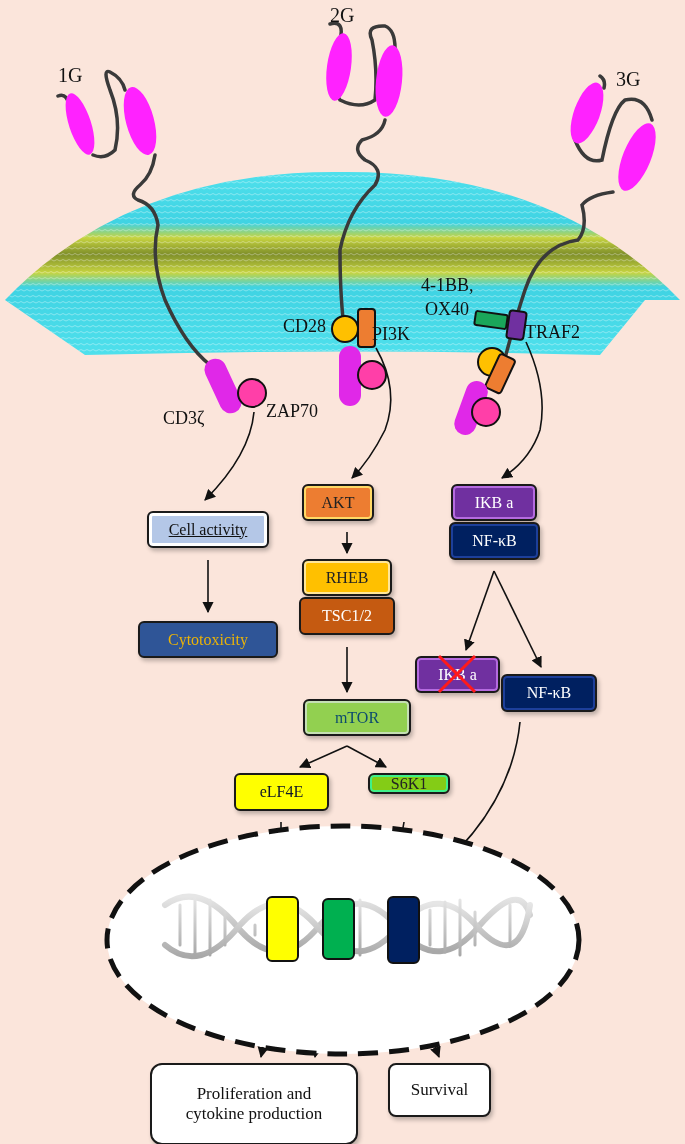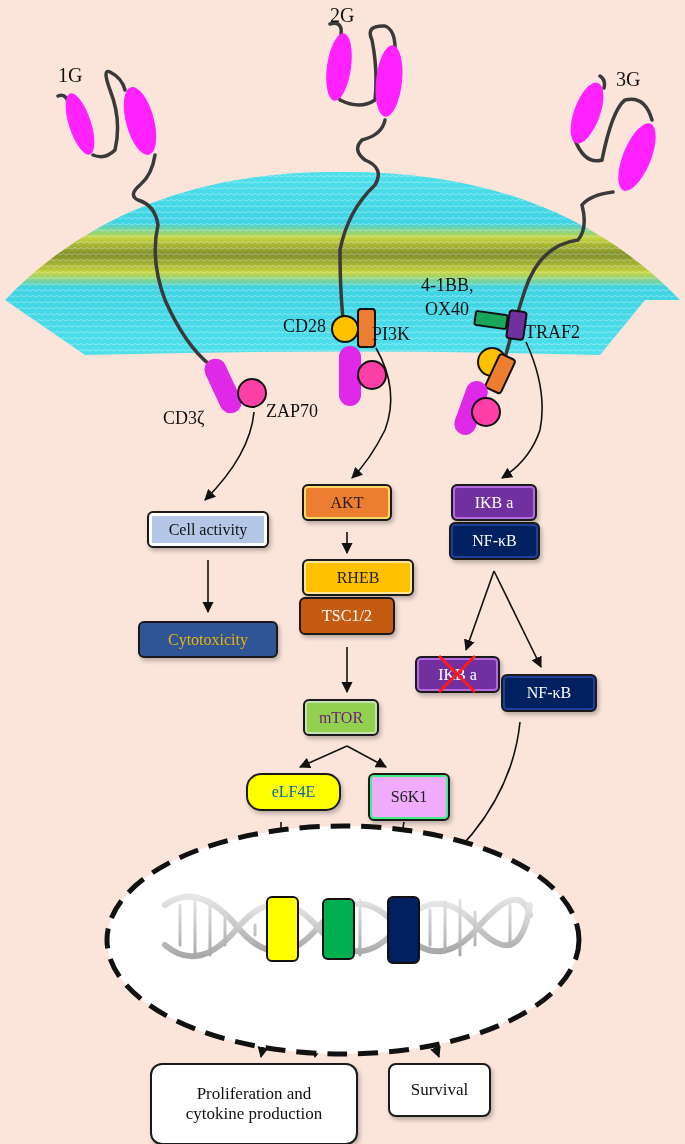--- a/index.html
+++ b/index.html
@@ -10,28 +10,28 @@
   }
   svg.stage { position: absolute; left: 0; top: 0; }
   .lbl { font-family: "Liberation Serif", "DejaVu Serif", serif; fill: #111; }
   .box {
     position: absolute; box-sizing: border-box; border: 2px solid #1a1a1a; border-radius: 6px;
     display: flex; align-items: center; justify-content: center;
     font-family: "Liberation Serif", "DejaVu Serif", serif; font-size: 16px;
     box-shadow: 2px 3px 4px rgba(0,0,0,0.25);
   }
   .box span { white-space: nowrap; }
-  #cell-activity { left: 147px; top: 511px; width: 122px; height: 37px; background: #b4c7e7; color: #111; box-shadow: inset 0 0 0 3px #fff, 2px 3px 4px rgba(0,0,0,0.25); }
+  #cell-activity { left: 147px; top: 511px; width: 122px; height: 37px; background: #b4c7e7; color: #111; box-shadow: inset 0 0 0 3px #fff, 2px 3px 4px rgba(0,0,0,0.25); text-decoration: underline; }
   #cytotoxicity { left: 138px; top: 621px; width: 140px; height: 37px; background: #2f5597; color: #eab308; }
-  #akt { left: 302px; top: 484px; width: 90px; height: 37px; background: #ed7d31; color: #222; box-shadow: inset 0 0 0 2px #ffd966, 2px 3px 4px rgba(0,0,0,0.25); }
-  #rheb { left: 302px; top: 559px; width: 112px; height: 37px; background: #ffc000; color: #222; box-shadow: inset 0 0 0 2px #ffe699, 2px 3px 4px rgba(0,0,0,0.25); }
+  #akt { left: 302px; top: 484px; width: 72px; height: 37px; background: #ed7d31; color: #222; box-shadow: inset 0 0 0 2px #ffd966, 2px 3px 4px rgba(0,0,0,0.25); }
+  #rheb { left: 302px; top: 559px; width: 90px; height: 37px; background: #ffc000; color: #222; box-shadow: inset 0 0 0 2px #ffe699, 2px 3px 4px rgba(0,0,0,0.25); }
   #tsc { left: 299px; top: 597px; width: 96px; height: 38px; background: #c55a11; color: #ffffff; }
-  #mtor { left: 303px; top: 699px; width: 76px; height: 37px; background: #92d050; color: #701a75; box-shadow: inset 0 0 0 2px #c5e0b4, 2px 3px 4px rgba(0,0,0,0.25); }
-  #elf4e { left: 246px; top: 773px; width: 95px; height: 38px; background: #ffff00; color: #0369a1; border-radius: 15px; }
-  #s6k1 { left: 368px; top: 773px; width: 82px; height: 48px; background: #f0abfc; color: #222; box-shadow: inset 0 0 0 2px #3ff08a, 2px 3px 4px rgba(0,0,0,0.25); align-items: center; }
+  #mtor { left: 303px; top: 699px; width: 108px; height: 37px; background: #92d050; color: #0c4a6e; box-shadow: inset 0 0 0 2px #c5e0b4, 2px 3px 4px rgba(0,0,0,0.25); }
+  #elf4e { left: 234px; top: 773px; width: 95px; height: 38px; background: #ffff00; color: #0f172a; }
+  #s6k1 { left: 368px; top: 773px; width: 82px; height: 21px; background: #84cc16; color: #222; box-shadow: inset 0 0 0 2px #3ff08a, 2px 3px 4px rgba(0,0,0,0.25); align-items: center; }
   #ikb1 { left: 451px; top: 484px; width: 86px; height: 37px; background: #7030a0; color: #fff; box-shadow: inset 0 0 0 2px #b56be0, 2px 3px 4px rgba(0,0,0,0.25); }
   #nfkb1 { left: 449px; top: 522px; width: 91px; height: 38px; background: #002060; color: #fff; box-shadow: inset 0 0 0 2px #1d3f9a, 2px 3px 4px rgba(0,0,0,0.25); }
   #ikb2 { left: 415px; top: 656px; width: 85px; height: 37px; background: #7030a0; color: #fff; box-shadow: inset 0 0 0 2px #b56be0, 2px 3px 4px rgba(0,0,0,0.25); }
   #nfkb2 { left: 501px; top: 674px; width: 96px; height: 38px; background: #002060; color: #fff; box-shadow: inset 0 0 0 2px #1d3f9a, 2px 3px 4px rgba(0,0,0,0.25); }
   #prolif { left: 150px; top: 1063px; width: 208px; height: 82px; background: #fff; color: #111; border-radius: 12px; font-size: 17px; text-align: center; line-height: 1.2; }
   #survival { left: 388px; top: 1063px; width: 103px; height: 54px; background: #fff; color: #111; border-radius: 8px; font-size: 17px; }
   .cross { position: absolute; left: 436px; top: 653px; width: 42px; height: 42px; pointer-events: none; }
 </style>
 </head>
 <body>

